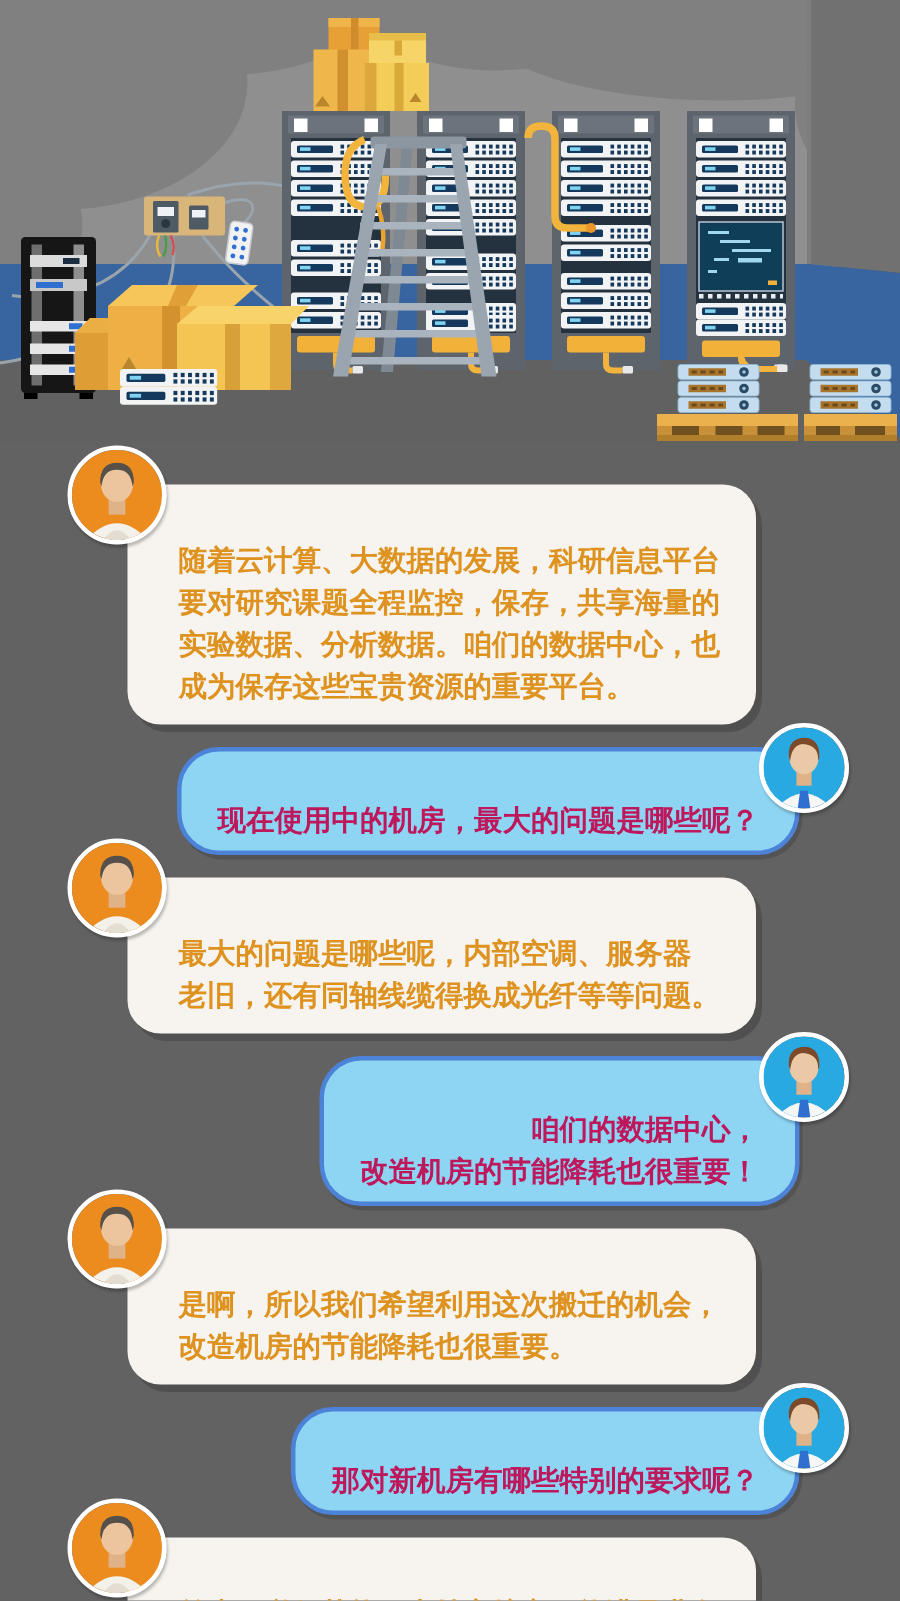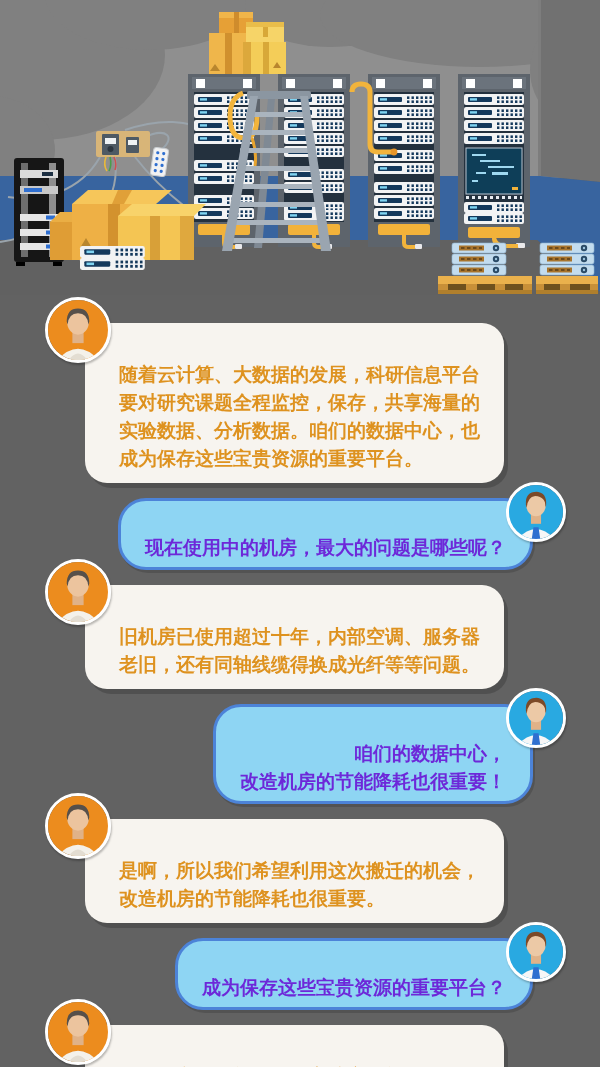--- a/index.html
+++ b/index.html
@@ -16,21 +16,21 @@
     box-sizing:border-box;font-weight:700;font-size:19px;line-height:28px;
     white-space:pre-line;letter-spacing:0;
   }
   .msg.left .bubble{
     margin-left:85px;width:419px;background:#F7F4EF;color:#DE921F;
     border-radius:22px;padding:10px 16px 10px 34px;
     box-shadow:4px 5px 0 rgba(0,0,0,0.18);
   }
   .msg.right .bubble{
     margin-left:auto;margin-right:67px;width:fit-content;max-width:432px;
-    background:#8ED5F3;color:#6d28d9;border:3px solid #4C83D8;
+    background:#8ED5F3;color:#be185d;border:3px solid #4C83D8;
     border-radius:28px;padding:5px 24px;text-align:right;
     box-shadow:2px 3px 0 rgba(0,0,0,0.15);
   }
   .avatar{
     position:absolute;z-index:2;border-radius:50%;border:3px solid #fff;
     overflow:hidden;box-shadow:1px 2px 2px rgba(0,0,0,0.25);
   }
   .msg.left .avatar{left:45px;top:-26px;width:60px;height:60px;}
   .msg.right .avatar{right:34px;top:-16px;width:54px;height:54px;}
   .avatar svg{display:block;width:100%;height:100%;}
@@ -403,21 +403,21 @@
       </div>
     </div>
 
     <div class="msg left">
       <div class="avatar">
         <svg viewBox="0 0 64 64">
             <use href="#man-orange"></use>
           </svg>
       </div>
       <div class="bubble">
-        <span>旧机房已使用超过十年，内部空调、服务器
+        <span>最大的问题是哪些呢，内部空调、服务器
 老旧，还有同轴线缆得换成光纤等等问题。</span>
       </div>
     </div>
 
     <div class="msg right">
       <div class="avatar">
         <svg viewBox="0 0 64 64">
             <use href="#man-blue"></use>
           </svg>
       </div>
@@ -439,21 +439,21 @@
       </div>
     </div>
 
     <div class="msg right">
       <div class="avatar">
         <svg viewBox="0 0 64 64">
             <use href="#man-blue"></use>
           </svg>
       </div>
       <div class="bubble">
-        <span>成为保存这些宝贵资源的重要平台？</span>
+        <span>那对新机房有哪些特别的要求呢？</span>
       </div>
     </div>
 
     <div class="msg left">
       <div class="avatar">
         <svg viewBox="0 0 64 64">
             <use href="#man-orange"></use>
           </svg>
       </div>
       <div class="bubble">

